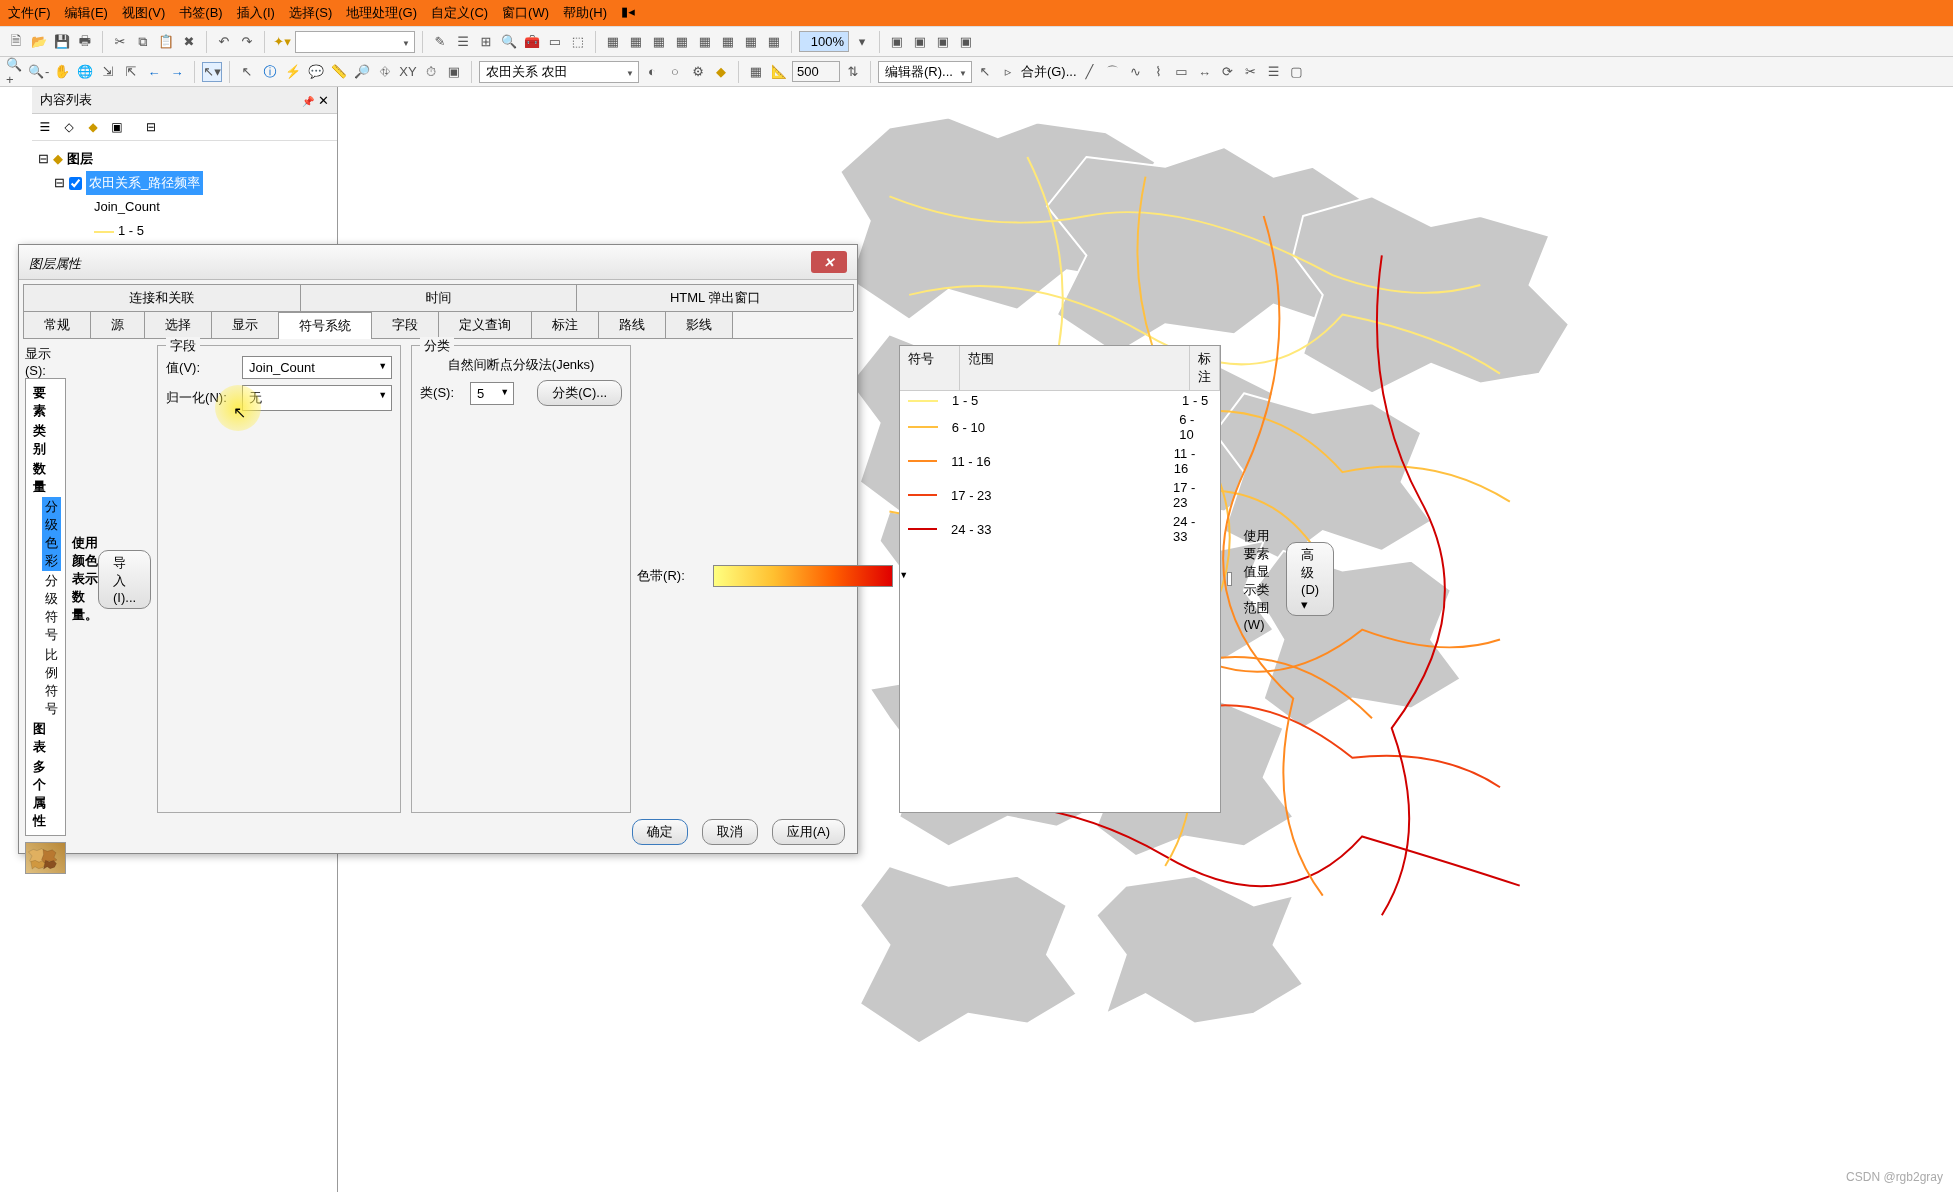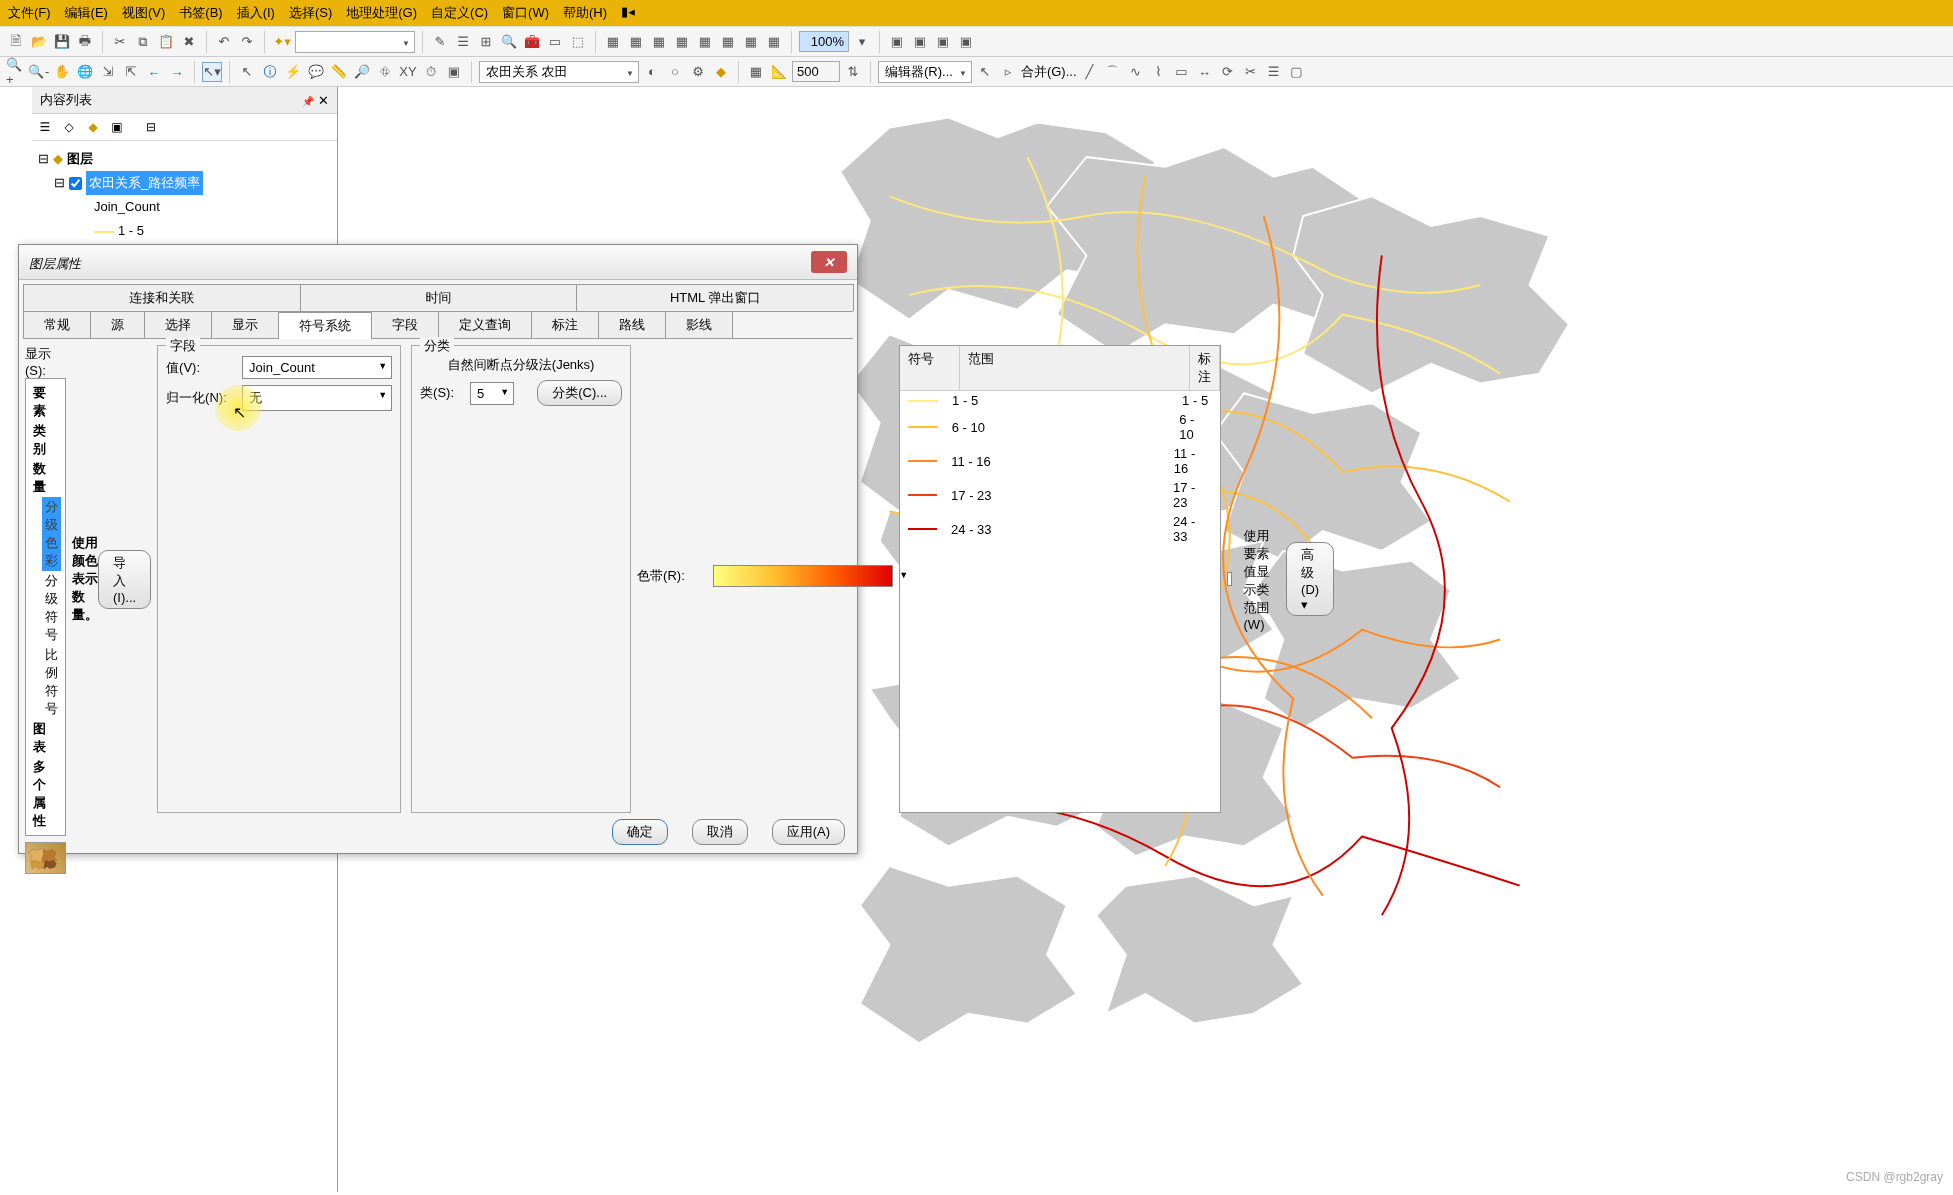--- a/index.html
+++ b/index.html
@@ -1,17 +1,17 @@
 <!DOCTYPE html>
 <html><head>
 <meta charset="utf-8">
 <style>
 * { box-sizing: border-box; margin: 0; padding: 0; font-family: "Microsoft YaHei", Arial, sans-serif; font-size: 13px; }
 body { background: #fff; width: 1953px; height: 1195px; position: relative; overflow: hidden; }
-.menubar { display: flex; gap: 14px; padding: 4px 8px; background: #eab308; border-bottom: 1px solid #ddd; }
+.menubar { display: flex; gap: 14px; padding: 4px 8px; background: #f97316; border-bottom: 1px solid #ddd; }
 .menubar span { cursor: default; }
 .toolbar { display: flex; align-items: center; gap: 3px; padding: 3px 6px; background: #f5f5f5; border-bottom: 1px solid #ccc; height: 30px; }
 .toolbar-sep { width: 1px; height: 22px; background: #ccc; margin: 0 4px; }
 .tb-btn { width: 20px; height: 20px; display: inline-flex; align-items: center; justify-content: center; cursor: pointer; font-size: 13px; color: #555; }
 .dropdown { border: 1px solid #aaa; background: #fff; padding: 2px 18px 2px 6px; position: relative; min-width: 90px; height: 22px; line-height: 16px; }
 .dropdown::after { content: "▼"; position: absolute; right: 4px; font-size: 8px; color: #555; top: 4px; }
 .scale-input { border: 1px solid #aaa; background: #c8e2ff; padding: 2px 4px; width: 50px; text-align: right; }
 .scale-box { border: 1px solid #aaa; padding: 2px 4px; width: 48px; }
 .workspace { display: flex; height: calc(100% - 90px); margin-left: 32px; }
 .toc-panel { width: 306px; border-right: 1px solid #999; display: flex; flex-direction: column; }
@@ -30,21 +30,21 @@
 .dialog-title { background: linear-gradient(#fafafa,#e6e6e6); padding: 6px 10px; border-bottom: 1px solid #bbb; display: flex; justify-content: space-between; align-items: flex-end; font-style: italic; }
 .close-x { background: #c75050; color: #fff; width: 36px; height: 22px; display: flex; align-items: center; justify-content: center; border-radius: 3px; cursor: pointer; font-weight: bold; }
 .tab-strip { display: flex; border-bottom: 1px solid #999; margin: 4px 4px 0 4px; flex-wrap: wrap; }
 .tab { padding: 4px 20px; border: 1px solid #999; border-bottom: none; background: #eee; margin-right: -1px; cursor: pointer; }
 .tab.top-row { border-top: 1px solid #999; }
 .tab.active { background: #fff; position: relative; top: 1px; z-index: 2; }
 .dialog-body { display: flex; padding: 6px; gap: 6px; height: 480px; }
 .left-col { width: 160px; display: flex; flex-direction: column; }
 .show-list { border: 1px solid #999; background: #fff; flex: 1; padding: 4px; }
 .show-list div { padding: 1px 3px; }
-.show-list .sel { background: #3399ff; color: #404040; }
+.show-list .sel { background: #3399ff; color: #000000; }
 .preview-img { border: 1px solid #999; height: 110px; background: linear-gradient(45deg,#e0c080,#b88838); margin-top: 6px; position: relative; }
 .right-col { flex: 1; display: flex; gap: 6px; }
 .desc-row { display: flex; justify-content: space-between; align-items: center; }
 .desc-bold { font-weight: bold; }
 .btn { border: 1px solid #888; background: linear-gradient(#fafafa,#e0e0e0); padding: 3px 14px; cursor: pointer; border-radius: 10px; }
 .field-group { display: flex; gap: 10px; }
 .group-box { border: 1px solid #aaa; padding: 10px 8px 8px 8px; position: relative; }
 .group-box .legend { position: absolute; top: -9px; left: 8px; background: #f4f4f4; padding: 0 4px; }
 .form-row { display: flex; align-items: center; gap: 6px; margin-bottom: 6px; }
 .form-row label { width: 70px; }
@@ -52,21 +52,21 @@
 .select::after { content: "▼"; position: absolute; right: 4px; top: 4px; font-size: 9px; }
 .ramp { border: 1px solid #888; height: 22px; width: 180px; background: linear-gradient(90deg,#ffff80,#ffc030,#ff6000,#e00000); position: relative; }
 .ramp::after { content: "▼"; position: absolute; right: -16px; top: 4px; font-size: 9px; }
 .class-table { border: 1px solid #999; background: #fff; flex: 1; }
 .class-table .hdr { display: flex; background: #f0f0f0; border-bottom: 1px solid #ccc; }
 .class-table .hdr div { padding: 4px 8px; border-right: 1px solid #ccc; }
 .class-table .row { display: flex; padding: 2px 8px; align-items: center; }
 .sym-line { width: 30px; height: 2px; margin-right: 14px; }
 .chk-row { display: flex; align-items: center; gap: 12px; padding: 6px 0; }
 .chk { width: 14px; height: 14px; border: 1px solid #888; background: #fff; }
-.dialog-footer { position: absolute; bottom: 8px; right: 12px; display: flex; gap: 24px; }
+.dialog-footer { position: absolute; bottom: 8px; right: 12px; display: flex; gap: 14px; }
 .highlight-circle { position: absolute; width: 46px; height: 46px; border-radius: 50%; background: radial-gradient(rgba(255,237,70,0.9),rgba(255,237,70,0.1)); pointer-events: none; }
 .cursor-arrow { position: absolute; font-size: 16px; color: #000; }
 </style>
 </head>
 <body>
 
 <div class="menubar">
   <span>文件(F)</span>
   <span>编辑(E)</span>
   <span>视图(V)</span>

